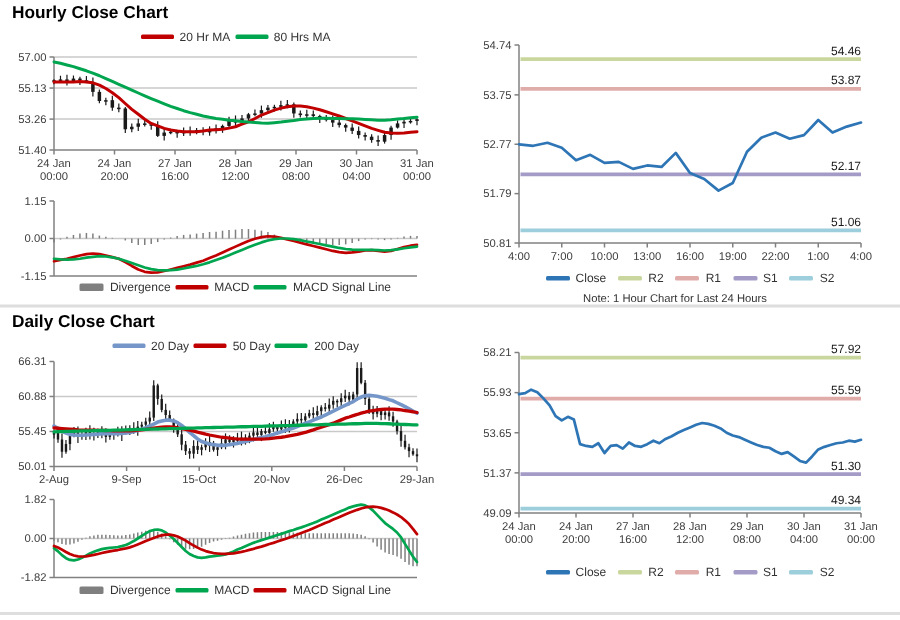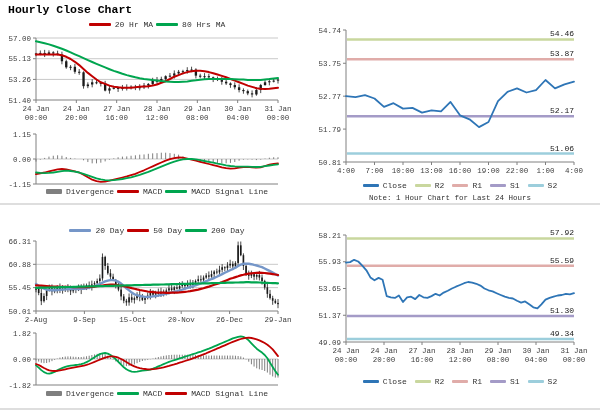--- a/index.html
+++ b/index.html
@@ -1,16 +1,16 @@
 <!DOCTYPE html>
 <html><head>
 <meta charset="utf-8">
 <style>
   html,body{margin:0;padding:0;background:#fff;}
-  .page{position:relative;width:600px;height:413px;background:#fff;font-family:Liberation Mono, monospace;overflow:hidden;}
+  .page{position:relative;width:600px;height:413px;background:#fff;font-family:Liberation Sans, sans-serif;overflow:hidden;}
   .title{position:absolute;margin:0;font-size:11.5px;font-weight:bold;color:#000;}
   svg{position:absolute;overflow:visible;}
   .legend{position:absolute;display:flex;justify-content:center;align-items:center;gap:3px;font-size:8px;color:#333;}
   .legend .li{display:inline-flex;align-items:center;white-space:nowrap;}
   .legend .sw{display:inline-block;width:22px;height:3px;margin-right:4px;border-radius:1px;}
   .legend .sw.bar{width:16px;height:5px;}
   .legend.compact{gap:8px;align-items:center;}
   .legend.compact .sw{width:16px;}
   .note{position:absolute;font-size:7.5px;color:#333;text-align:center;}
   .sep{position:absolute;left:0;width:600px;height:2px;background:#DEDEDE;}
@@ -328,20 +328,21 @@
       </span>
       <span class="li">
         <span class="sw" style="background: rgb(156, 206, 220);"></span>
         <span>S2</span>
       </span>
     </div>
   <div class="note" style="left:300px;top:194px;width:300px;">Note: 1 Hour Chart for Last 24 Hours</div>
 
   <div class="sep" style="top:203px;"></div>
 
+  <h1 class="title" style="left:8px;top:209px;">Daily Close Chart</h1>
   <div class="legend" style="left:36px;top:226px;width:242px;">
       <span class="li">
         <span class="sw" style="background: rgb(117, 150, 200);"></span>
         <span>20 Day</span>
       </span>
       <span class="li">
         <span class="sw" style="background: rgb(192, 0, 0);"></span>
         <span>50 Day</span>
       </span>
       <span class="li">

